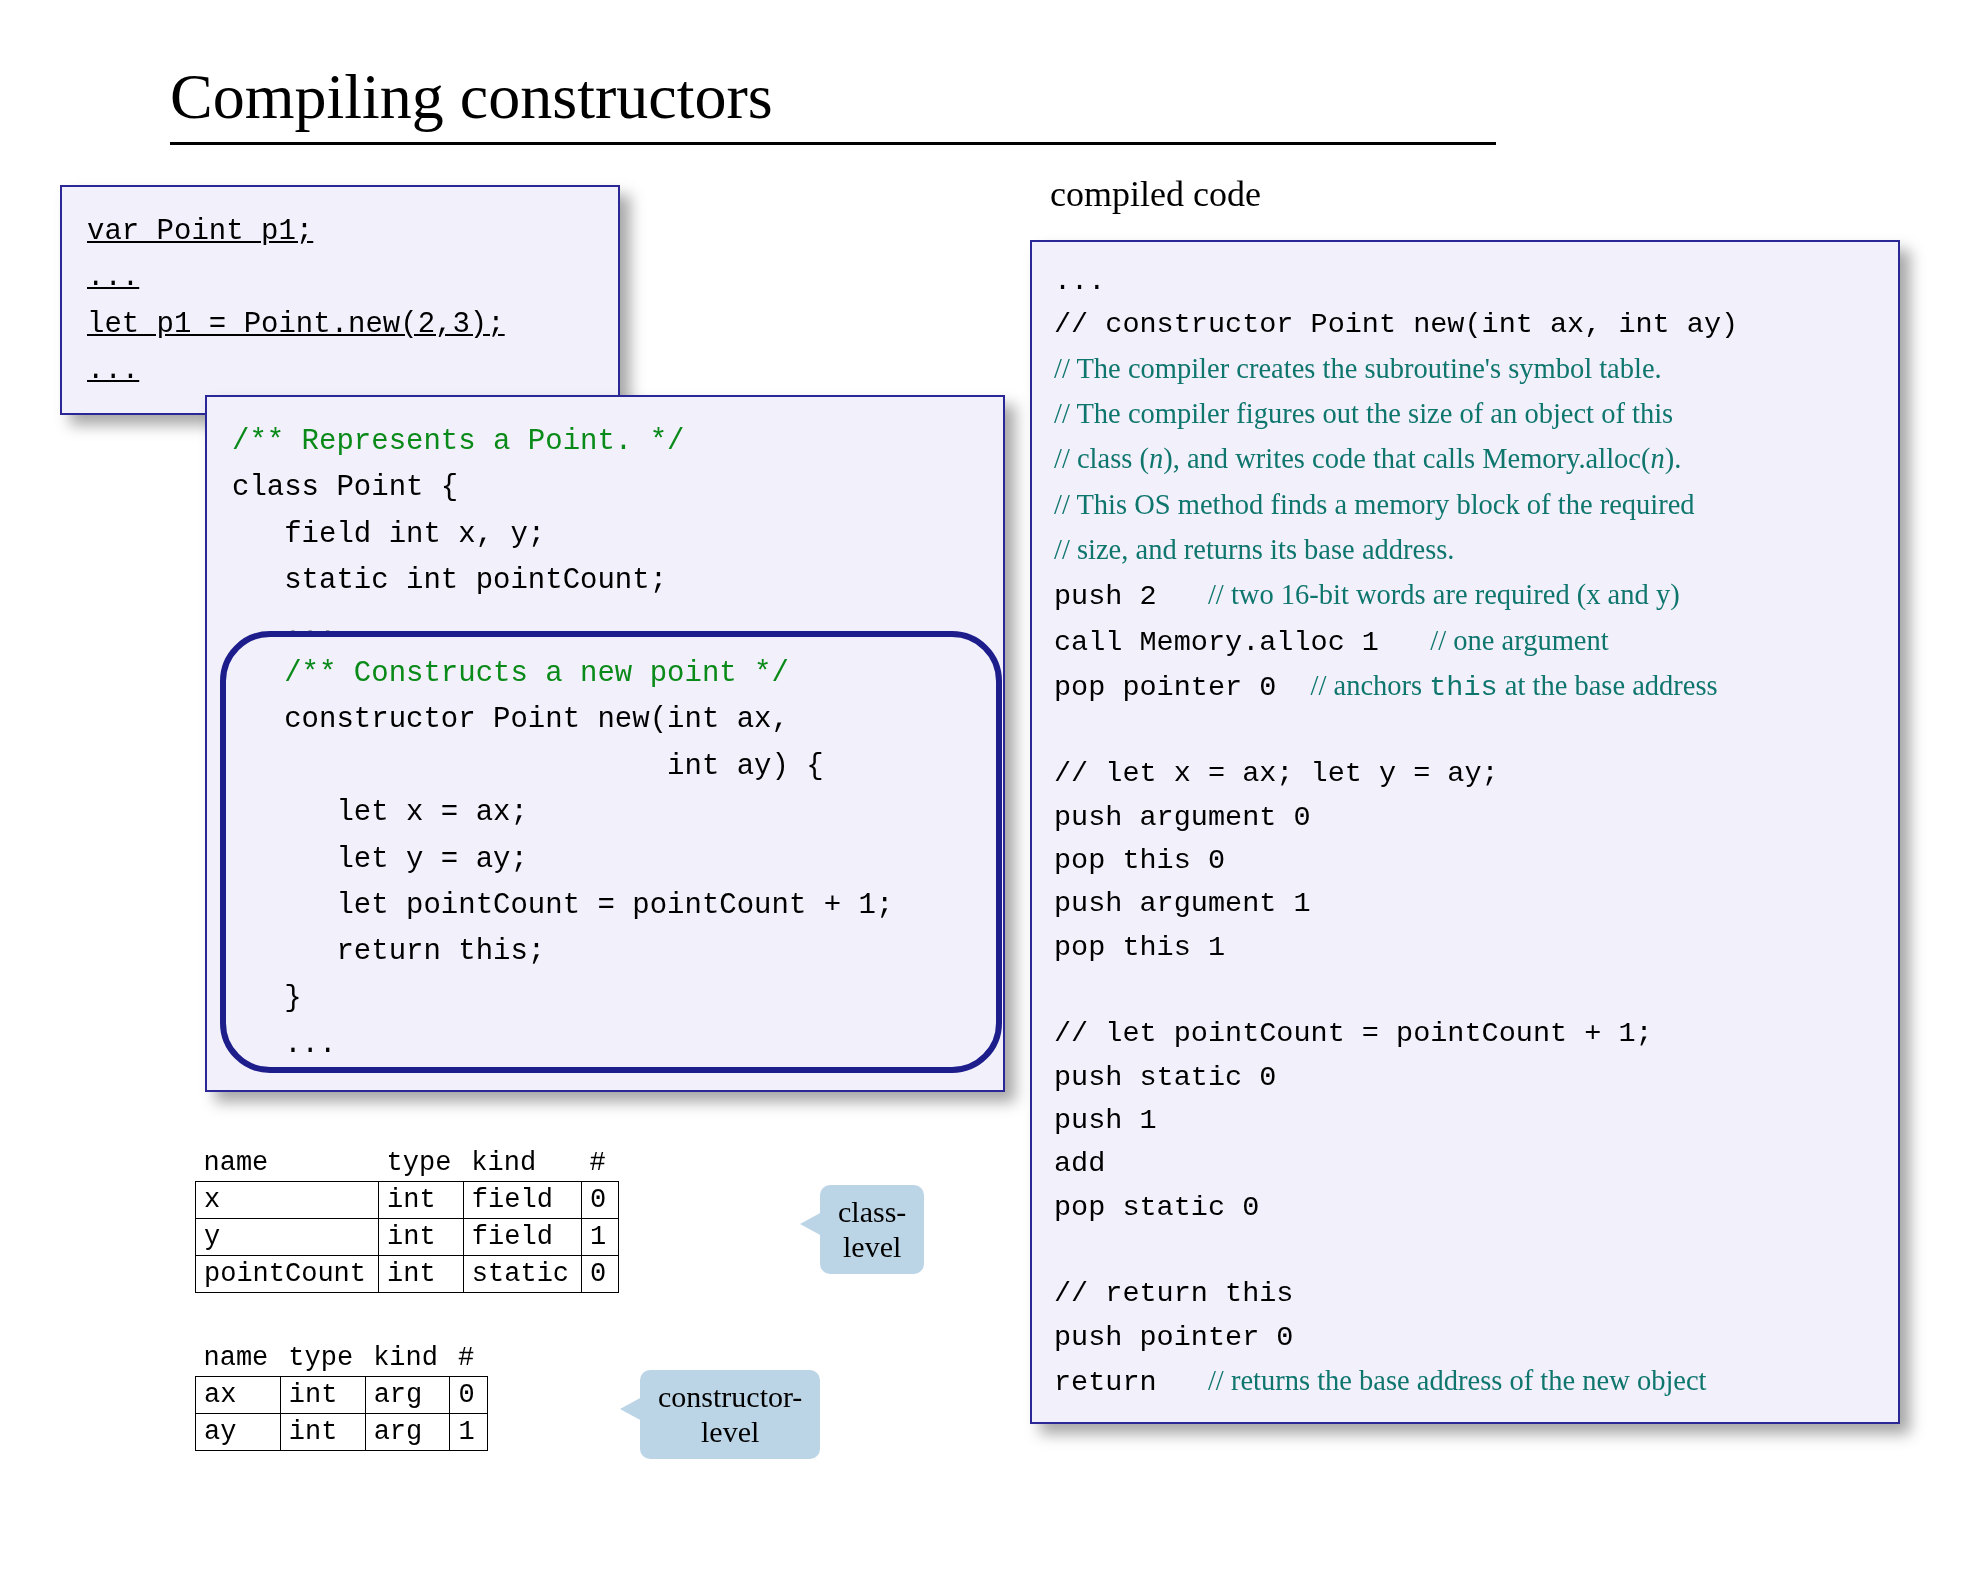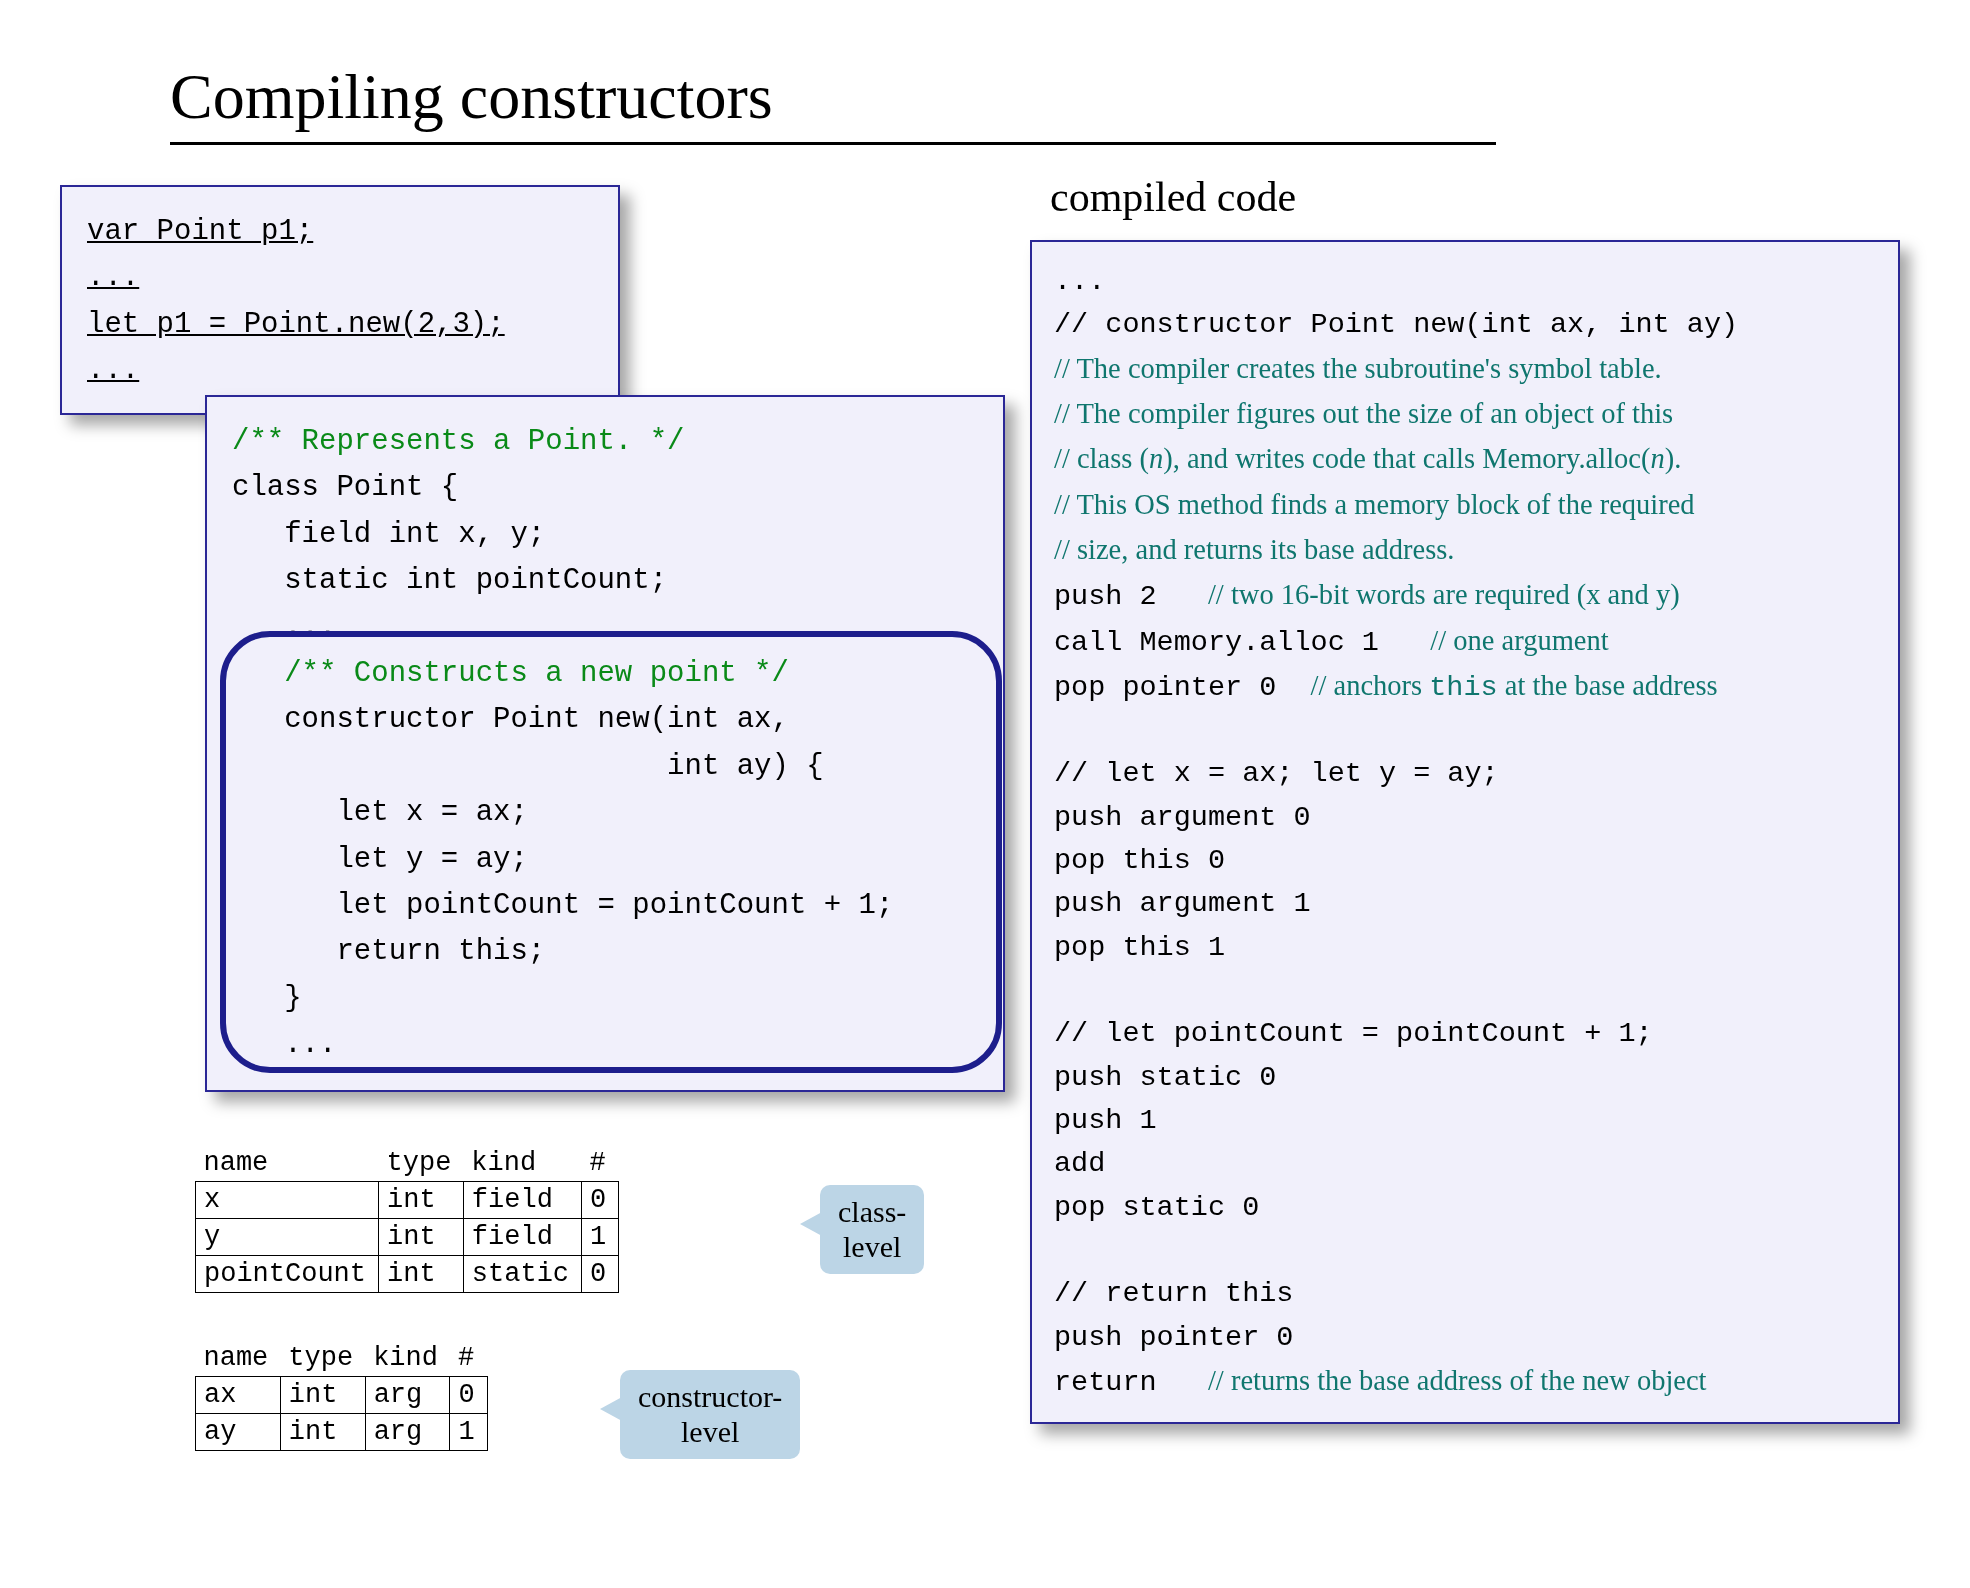--- a/index.html
+++ b/index.html
@@ -106,28 +106,28 @@
   .callout::before {
     content: "";
     position: absolute;
     left: -20px;
     top: 30%;
     border-style: solid;
     border-width: 12px 22px 12px 0;
     border-color: transparent #bcd5e6 transparent transparent;
   }
   #callout-class { left: 760px; top: 1000px; }
-  #callout-sub   { left: 560px; top: 1185px; }
+  #callout-sub   { left: 580px; top: 1185px; }
 
   
   .right-heading {
     position: absolute;
     left: 990px;
     top: -12px;
-    font-size: 42px;
+    font-size: 36px;
   }
   #compiled-box {
     left: 970px;
     top: 55px;
     width: 870px;
     padding: 18px 22px 18px 22px;
   }
   #compiled-box pre {
     font-size: 28.5px;
     line-height: 1.52;

